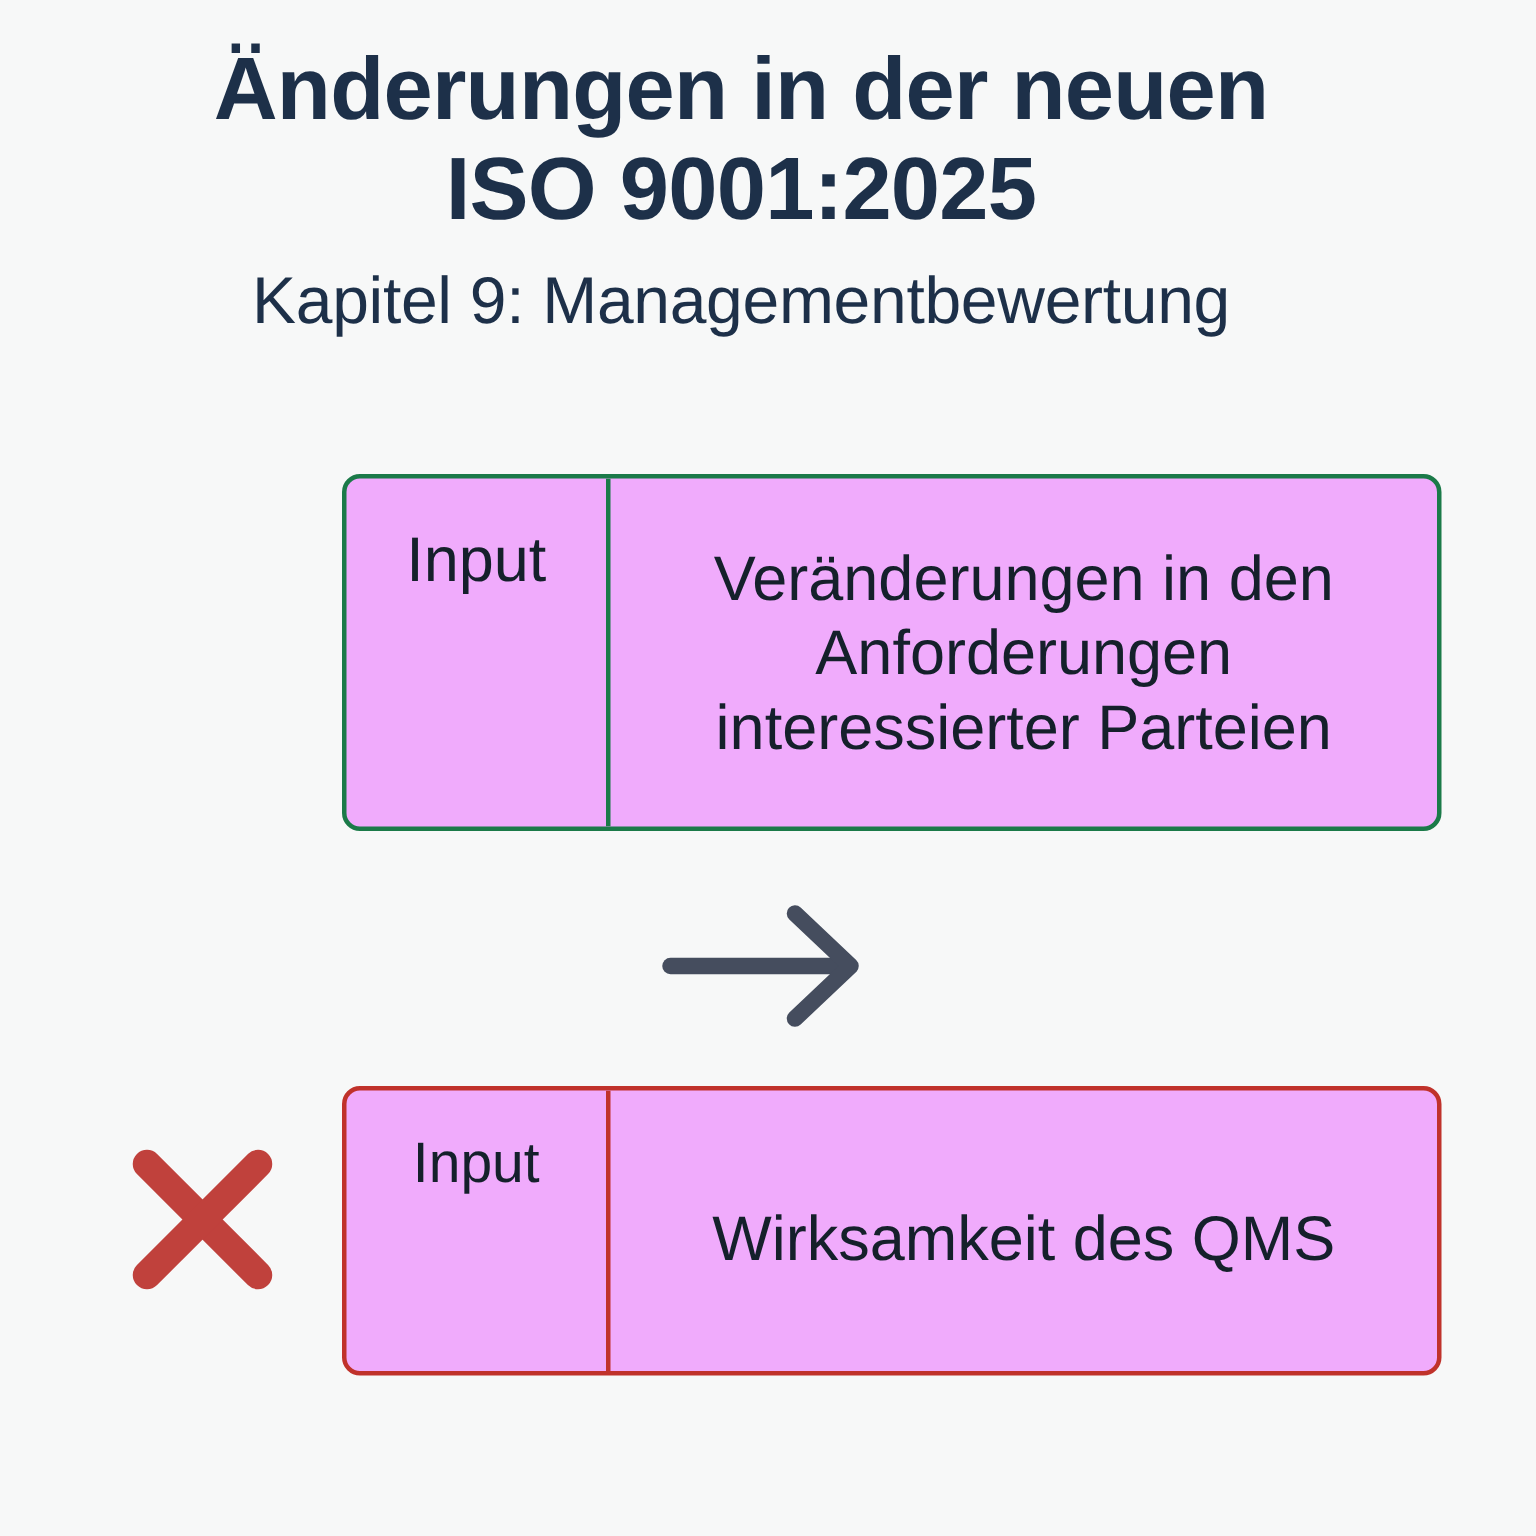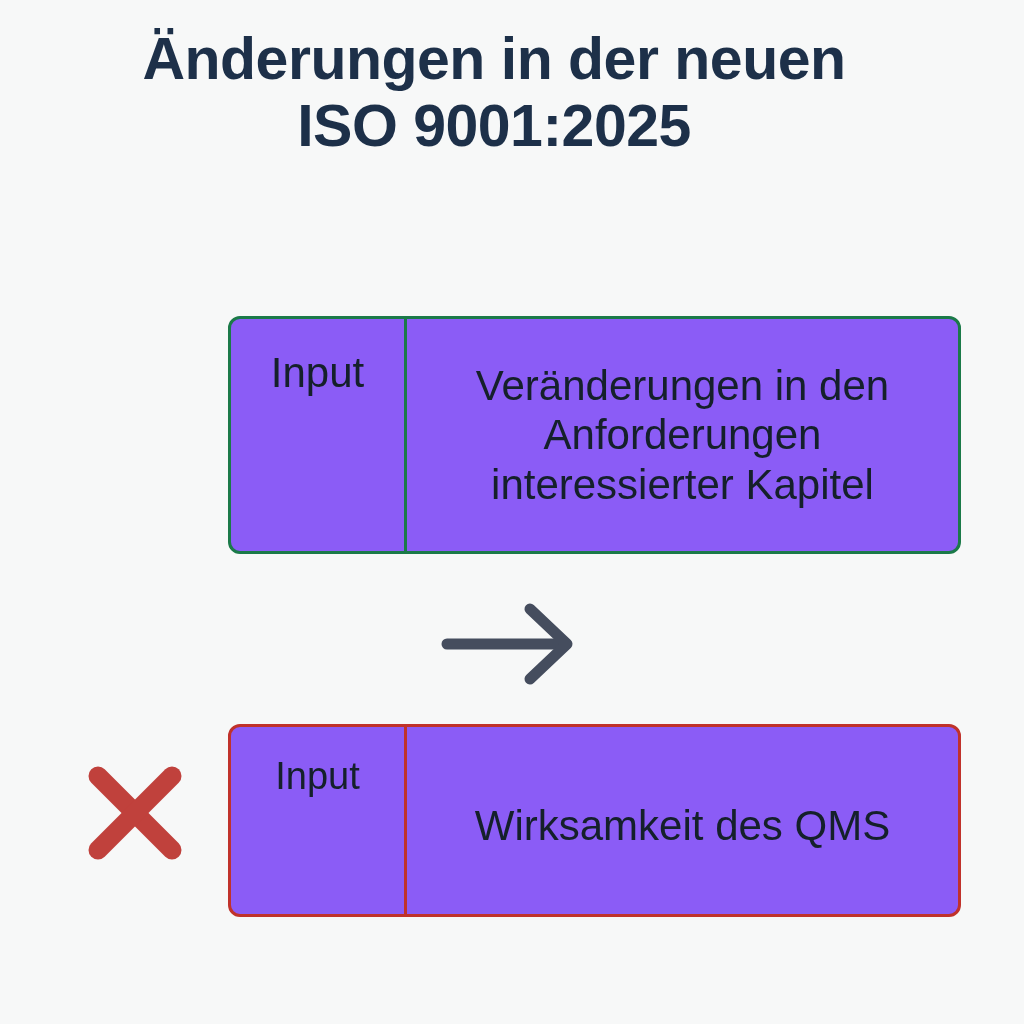--- a/index.html
+++ b/index.html
@@ -48,21 +48,21 @@
     letter-spacing: -0.2px;
     color: #1d3049;
     margin: 18px 0 0 0;
     padding: 0;
   }
 
   
   .box {
     position: absolute;
     display: flex;
-    background: #8b5cf6;
+    background: #f0abfc;
     border-style: solid;
     border-width: 3px;
     border-radius: 12px;
     box-sizing: border-box;
     overflow: hidden;
   }
   .box-green {
     left: 228px;
     top: 316px;
     width: 733px;
@@ -140,30 +140,31 @@
   }
 </style>
 </head>
 <body>
 
 <div class="canvas">
 
   <div class="header">
     <h1 class="title">Änderungen in der neuen
 ISO 9001:2025</h1>
+    <p class="subtitle">Kapitel 9: Managementbewertung</p>
   </div>
 
   <div class="box box-green">
     <div class="cell-left">
       <span class="cell-label">Input</span>
     </div>
     <div class="cell-right">
       <p class="cell-text">Veränderungen in den
 Anforderungen
-interessierter Kapitel</p>
+interessierter Parteien</p>
     </div>
   </div>
 
   <div class="arrow">
     <svg viewBox="0 0 145 92" width="145" height="92" aria-hidden="true">
       <g fill="none" stroke="#454d5e" stroke-width="11" stroke-linecap="round" stroke-linejoin="round">
         <line x1="9" y1="46" x2="127" y2="46"></line>
         <polyline points="92,11 129,46 92,81"></polyline>
       </g>
     </svg>

